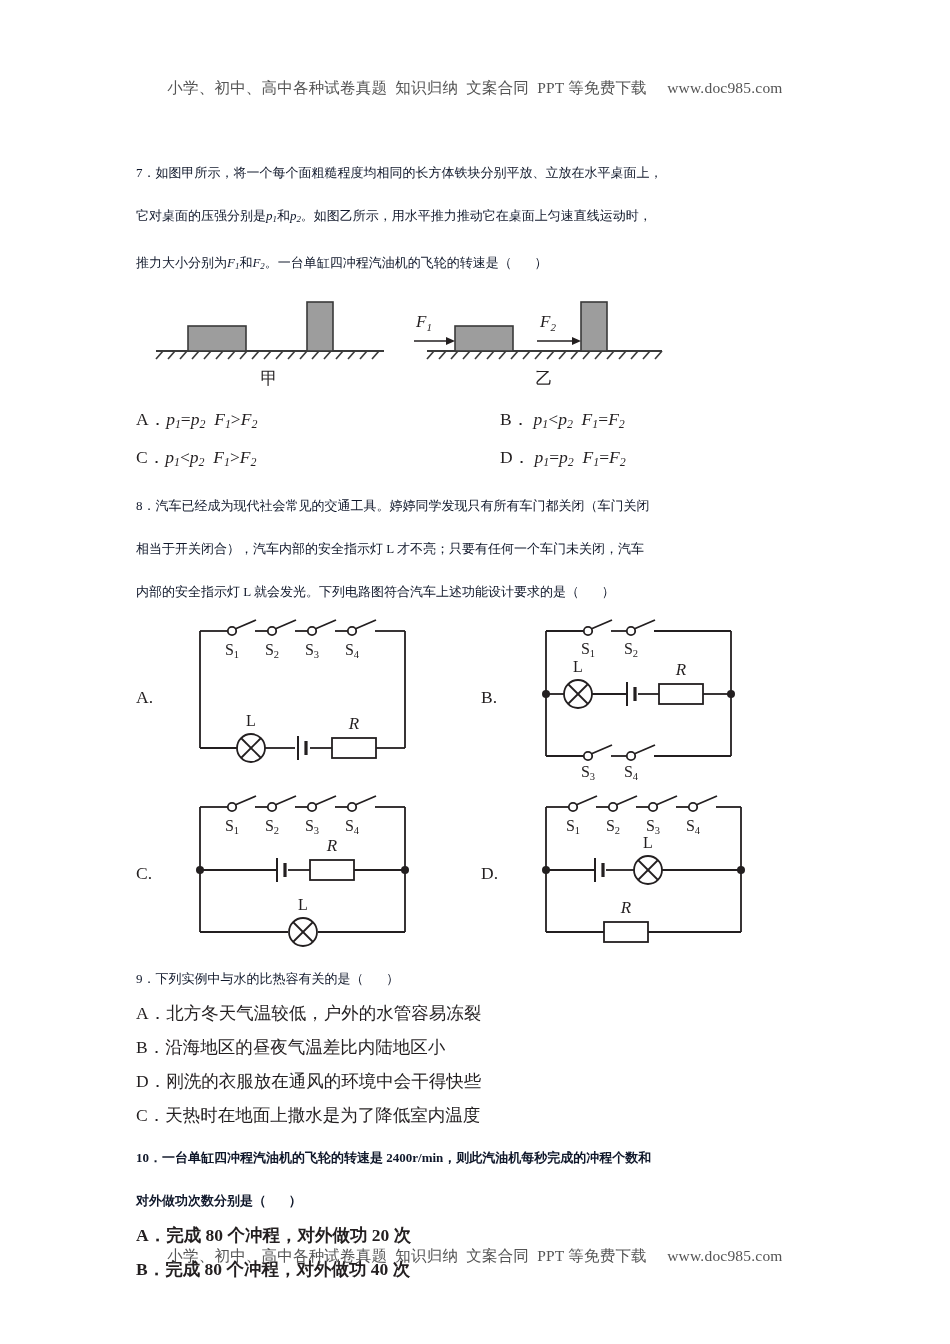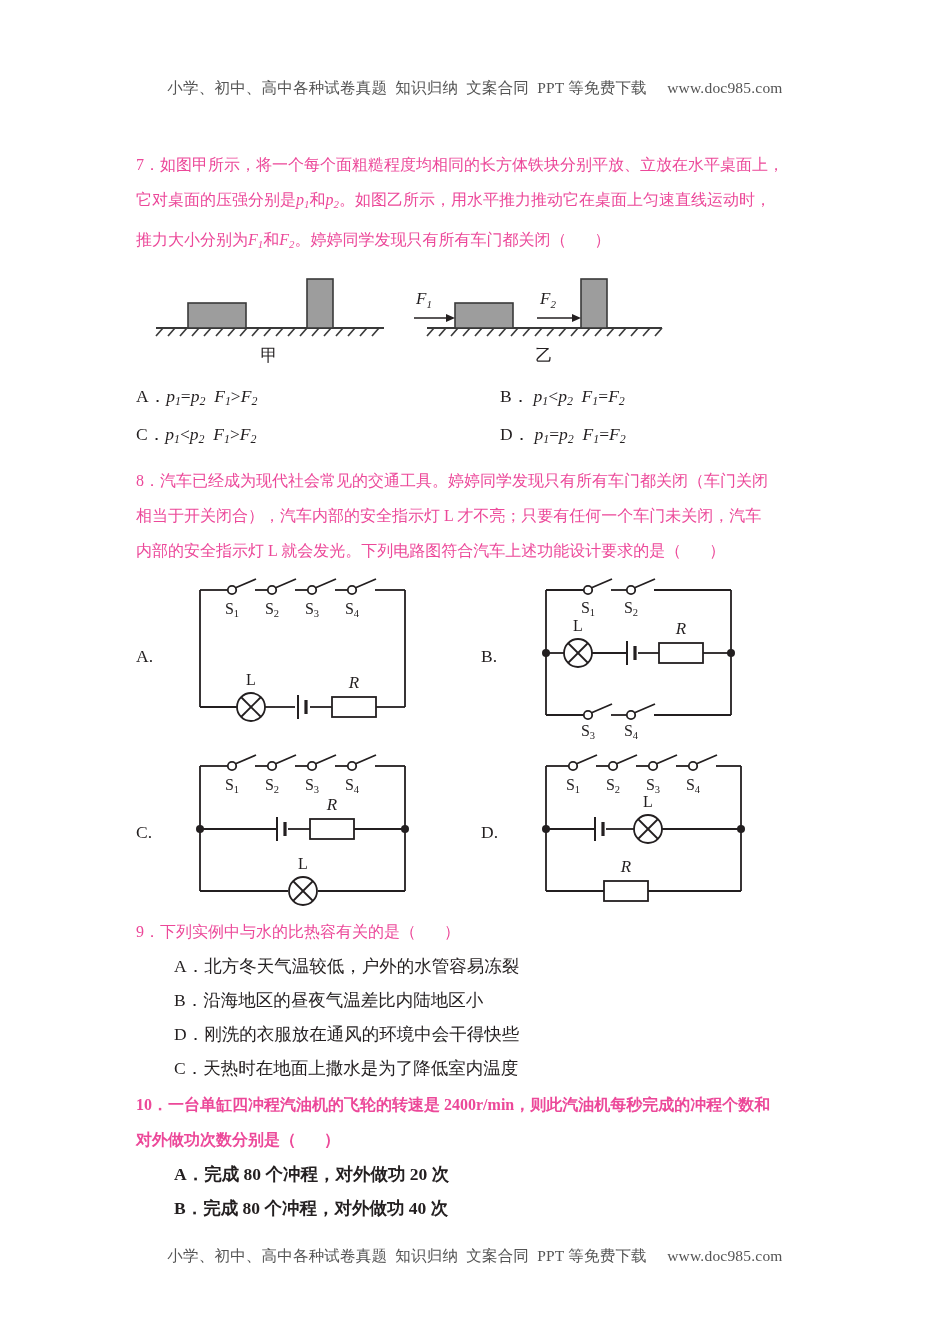--- a/index.html
+++ b/index.html
@@ -36,40 +36,40 @@
   .wm-bottom { top: 1234px; }
 
   .content {
     position: absolute;
     left: 136px;
     top: 135px;
     width: 690px;
   }
 
   .qline {
-    font-size: 16px;
+    font-size: 13px;
     line-height: 35px;
-    color: #ec4899;
+    color: #0f172a;
     text-align: justify;
     white-space: pre-wrap;
+    margin-top: 8px;
   }
 
   .opt-row {
     display: flex;
     font-size: 17.5px;
     line-height: 33px;
     gap: 38px;
   }
   .opt-col {
     width: 50%;
   }
   .opt-line {
     font-size: 17.5px;
     line-height: 34px;
-    margin-left: 38px;
   }
   i.v { font-style: italic; }
   sub.s { font-size: 0.68em; vertical-align: -0.28em; font-style: italic; }
 
   .fig-wrap { position: relative; }
   svg { display: block; }
   .sv-text {
     font-family: "Liberation Serif", "DejaVu Serif", serif;
   }
 
@@ -86,21 +86,21 @@
 
 <div class="page">
 
   <div class="wm wm-top">小学、初中、高中各种试卷真题  知识归纳  文案合同  PPT 等免费下载     www.doc985.com</div>
 
   <div class="content">
 
     <div>
       <div class="qline">7．如图甲所示，将一个每个面粗糙程度均相同的长方体铁块分别平放、立放在水平桌面上，</div>
       <div class="qline"><span>它对桌面的压强分别是</span><i class="v">p</i><sub class="s">1</sub><span>和</span><i class="v">p</i><sub class="s">2</sub><span>。如图乙所示，用水平推力推动它在桌面上匀速直线运动时，</span></div>
-      <div class="qline"><span>推力大小分别为</span><i class="v">F</i><sub class="s">1</sub><span>和</span><i class="v">F</i><sub class="s">2</sub><span>。婷婷同学发现只有所有车门都关闭（       ）</span></div>
+      <div class="qline"><span>推力大小分别为</span><i class="v">F</i><sub class="s">1</sub><span>和</span><i class="v">F</i><sub class="s">2</sub><span>。一台单缸四冲程汽油机的飞轮的转速是（       ）</span></div>
 
       <div class="fig-wrap" style="margin-top:6px;margin-left:8px;">
         <svg width="680" height="108" viewBox="0 0 680 108">
 
           <line x1="12" y1="60" x2="240" y2="60" stroke="#3a3a3a" stroke-width="2"></line>
 
           <g stroke="#3a3a3a" stroke-width="1.6">
             <line x1="12" y1="68" x2="19" y2="60"></line>
               <line x1="24" y1="68" x2="31" y2="60"></line>
             <line x1="36" y1="68" x2="43" y2="60"></line>

